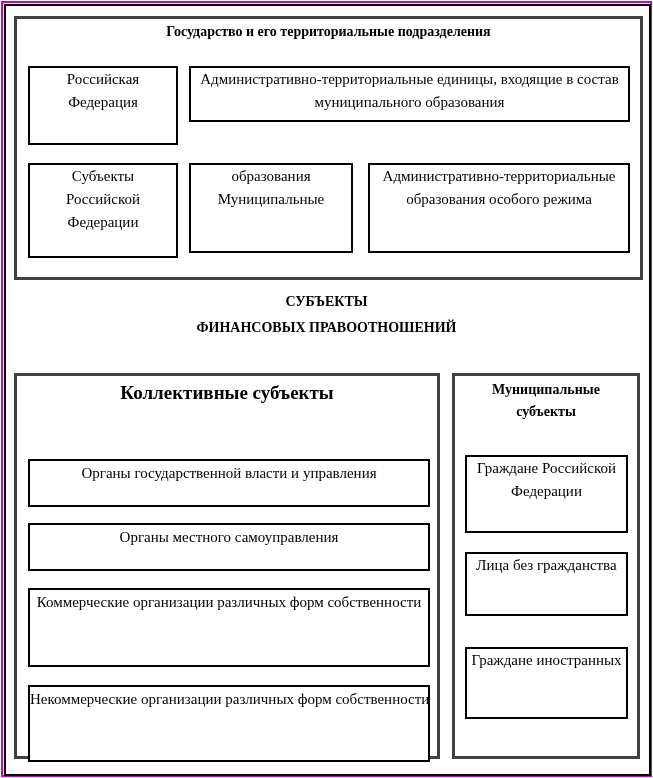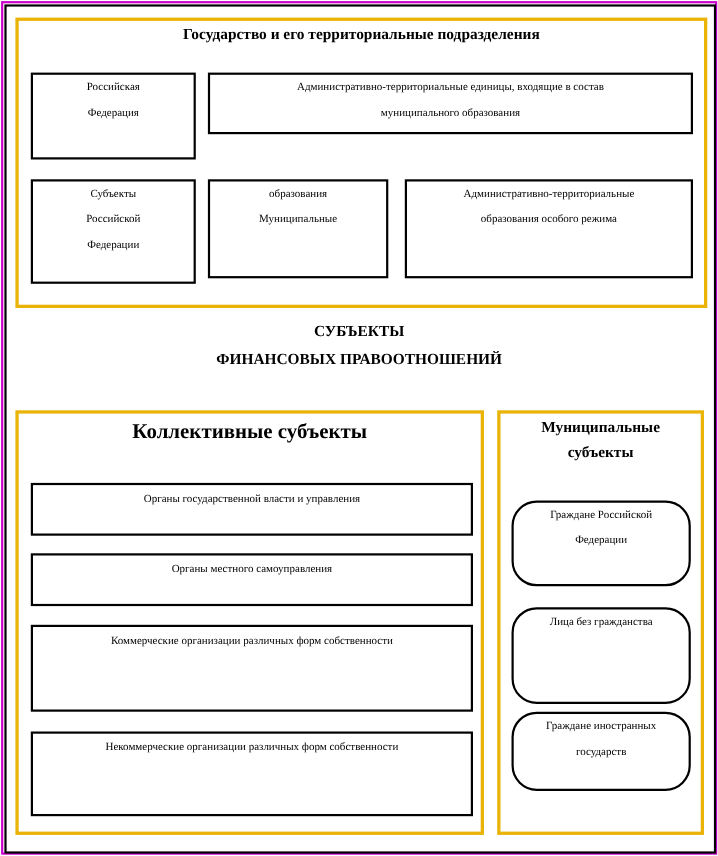--- a/index.html
+++ b/index.html
@@ -6,59 +6,59 @@
   .page{
     position:relative;width:653px;height:778px;background:#ffffff;
     font-family:"Liberation Serif","DejaVu Serif",serif;color:#000;
     overflow:hidden;
   }
   .frame-outer{position:absolute;left:1px;top:1px;width:647px;height:772px;
     border:2px solid #CC00CC;pointer-events:none;}
   .frame-inner{position:absolute;left:4px;top:4px;width:643px;height:768px;
     border:2px solid #000;pointer-events:none;}
 
-  .section{position:absolute;border:3px solid #eab308;box-sizing:border-box;background:#fff;}
+  .section{position:absolute;border:3px solid #404040;box-sizing:border-box;background:#fff;}
   .box{position:absolute;border:2px solid #000;box-sizing:border-box;background:#fff;text-align:center;}
 
   .sec-title{position:absolute;left:0;width:100%;text-align:center;font-weight:bold;}
 
   
   .sec-state{left:14px;top:16px;width:629px;height:264px;}
   .sec-state .sec-title{top:3px;font-size:14px;line-height:20px;}
   .bx-rf        {left:11px; top:47px; width:150px;height:79px;}
   .bx-admunits  {left:172px;top:47px; width:441px;height:56px;}
   .bx-subrf     {left:11px; top:144px;width:150px;height:95px;}
   .bx-municipal {left:172px;top:144px;width:164px;height:90px;}
   .bx-special   {left:351px;top:144px;width:262px;height:90px;}
 
-  .box .line{font-size:10px;line-height:24px;white-space:nowrap;}
+  .box .line{font-size:15px;line-height:24px;white-space:nowrap;}
   .sec-state .box .line{line-height:23px;}
   .bx-rf .line, .bx-admunits .line{line-height:24px;}
 
   
   .mid-heading{position:absolute;left:0;top:289px;width:653px;text-align:center;
     font-weight:bold;font-size:14px;line-height:26px;}
 
   
   .sec-collective{left:14px;top:373px;width:426px;height:386px;}
   .sec-collective .sec-title{top:5px;font-size:19px;line-height:24px;}
-  .bx-coll{left:11px;width:402px;}
+  .bx-coll{left:11px;width:402px;margin-top:20px;}
   .bx-coll .line{line-height:21px;padding-top:2px;}
   .bx-coll1{top:63px; height:48px;}
   .bx-coll2{top:127px;height:48px;}
   .bx-coll3{top:192px;height:79px;}
   .bx-coll4{top:289px;height:77px;}
 
   
   .sec-individual{left:452px;top:373px;width:188px;height:386px;}
   .sec-individual .sec-title{top:3px;font-size:14px;line-height:22px;}
-  .bx-ind{left:10px;width:163px;border-radius:23px;}
+  .bx-ind{left:10px;width:163px;}
   .bx-ind .line{line-height:23px;}
   .bx-ind1{top:79px; height:78px;}
-  .bx-ind2{top:176px;height:88px;}
+  .bx-ind2{top:176px;height:64px;}
   .bx-ind3{top:271px;height:72px;}
 </style>
 </head>
 <body>
 
 <div class="page">
   <div class="frame-outer"></div>
   <div class="frame-inner"></div>
 
   <div class="section sec-state">
@@ -121,16 +121,15 @@
 
     <div class="box bx-ind bx-ind1">
       <div class="line">Граждане Российской</div>
       <div class="line">Федерации</div>
     </div>
     <div class="box bx-ind bx-ind2">
       <div class="line">Лица без гражданства</div>
     </div>
     <div class="box bx-ind bx-ind3">
       <div class="line">Граждане иностранных</div>
-      <div class="line">государств</div>
     </div>
   </div>
 </div>
 
 </body></html>

